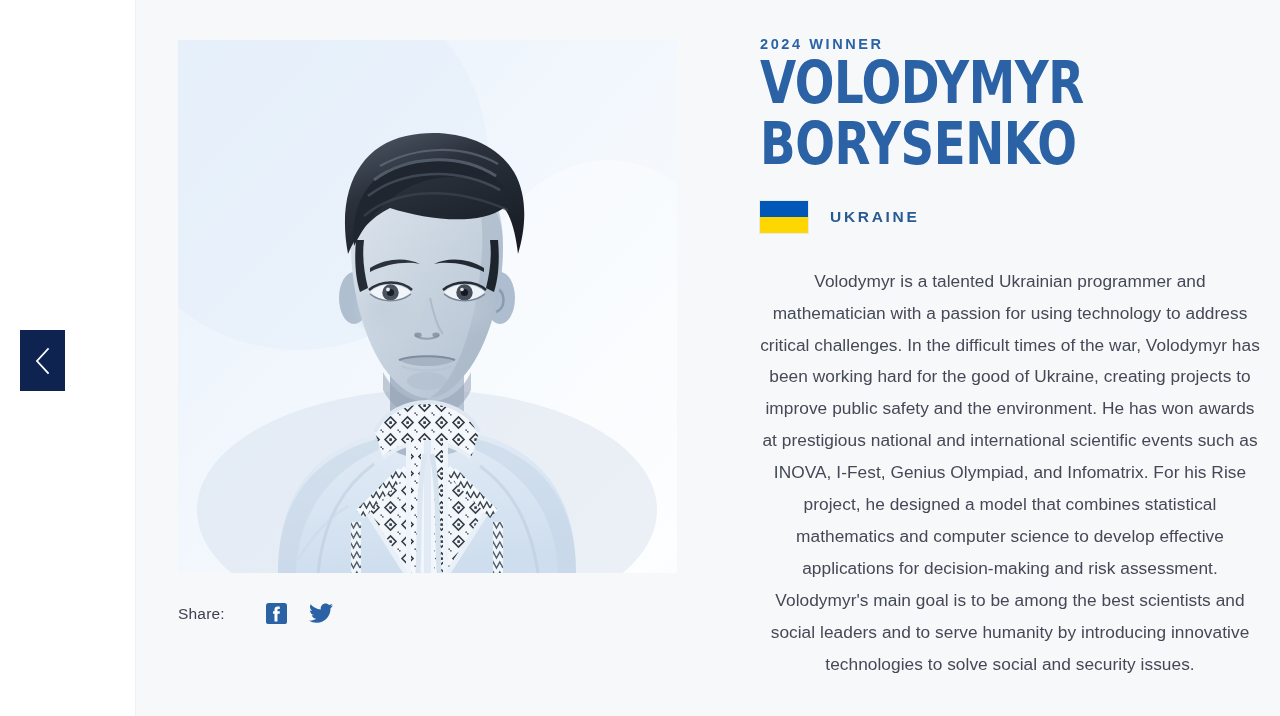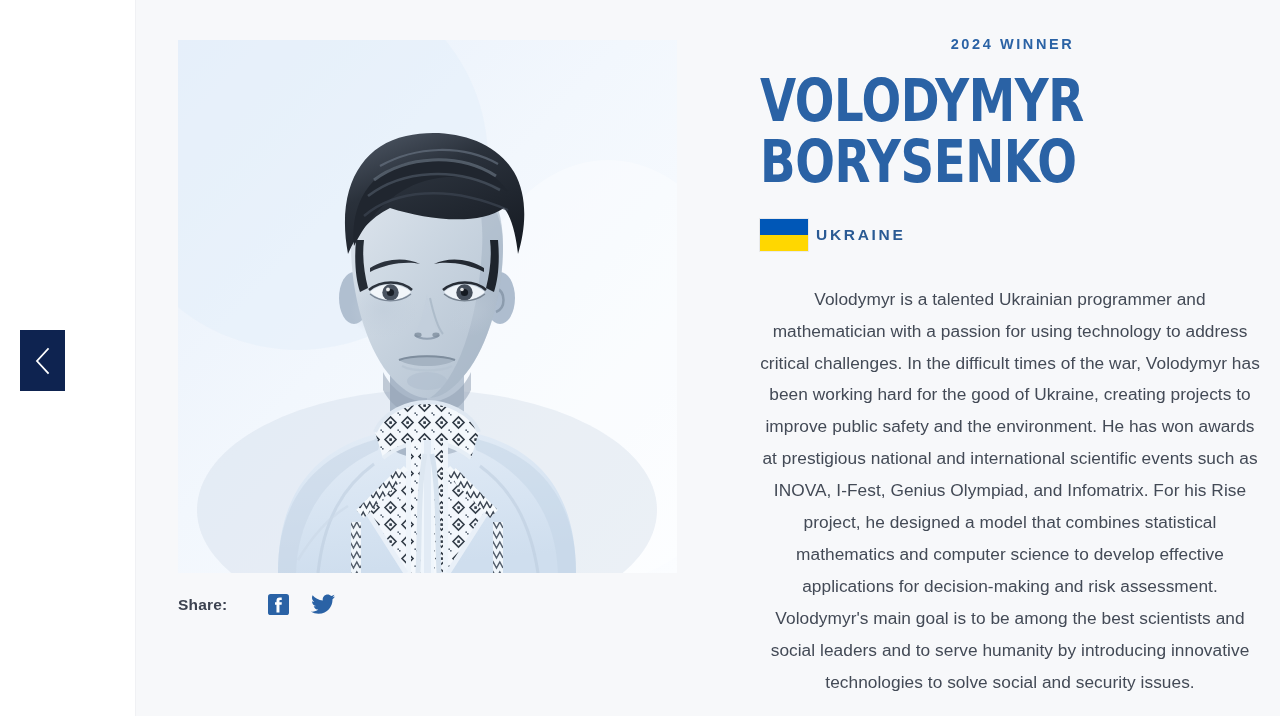--- a/index.html
+++ b/index.html
@@ -77,25 +77,24 @@
     width: 499px;
     height: 533px;
     background: #eef4fb;
     position: relative;
     overflow: hidden;
   }
   .photo-frame svg { display: block; width: 100%; height: 100%; }
 
   
   .share-row {
-    margin-top: 21px;
+    margin-top: 30px;
     display: flex;
     align-items: center;
     gap: 11px;
-    font-weight: bold;
   }
   .share-label {
     font-size: 15.5px;
     color: #3c4250;
     letter-spacing: .2px;
   }
   .share-icons {
     display: flex;
     align-items: center;
     margin-left: 30px;
@@ -106,22 +105,20 @@
     line-height: 0;
     text-decoration: none;
   }
 
   
   .eyebrow {
     font-size: 14.5px;
     font-weight: bold;
     letter-spacing: 2.6px;
     color: #2a62a5;
-    margin-bottom: 18px;
-    text-align: center;
   }
 
   .winner-name {
     font-family: "DejaVu Sans Condensed", "Liberation Sans Narrow", "Liberation Sans", sans-serif;
     font-size: 59px;
     line-height: 1.04;
     font-weight: bold;
     color: #2a62a5;
     letter-spacing: -0.5px;
     transform: scaleX(0.88);
@@ -140,21 +137,21 @@
     height: 32px;
     flex: 0 0 auto;
     position: relative;
     overflow: hidden;
     box-shadow: 0 0 0 1px rgba(0,0,0,0.06);
   }
   .flag .stripe-top { position: absolute; top: 0; left: 0; right: 0; height: 50%; background: #0057b7; }
   .flag .stripe-bottom { position: absolute; bottom: 0; left: 0; right: 0; height: 50%; background: #ffd700; }
 
   .country-name {
-    margin-left: 8px;
+    margin-left: 22px;
     font-size: 15.5px;
     font-weight: bold;
     letter-spacing: 2.7px;
     color: #2a5a94;
   }
 
   .bio {
     font-size: 17.3px;
     line-height: 1.845;
     color: #434a56;

